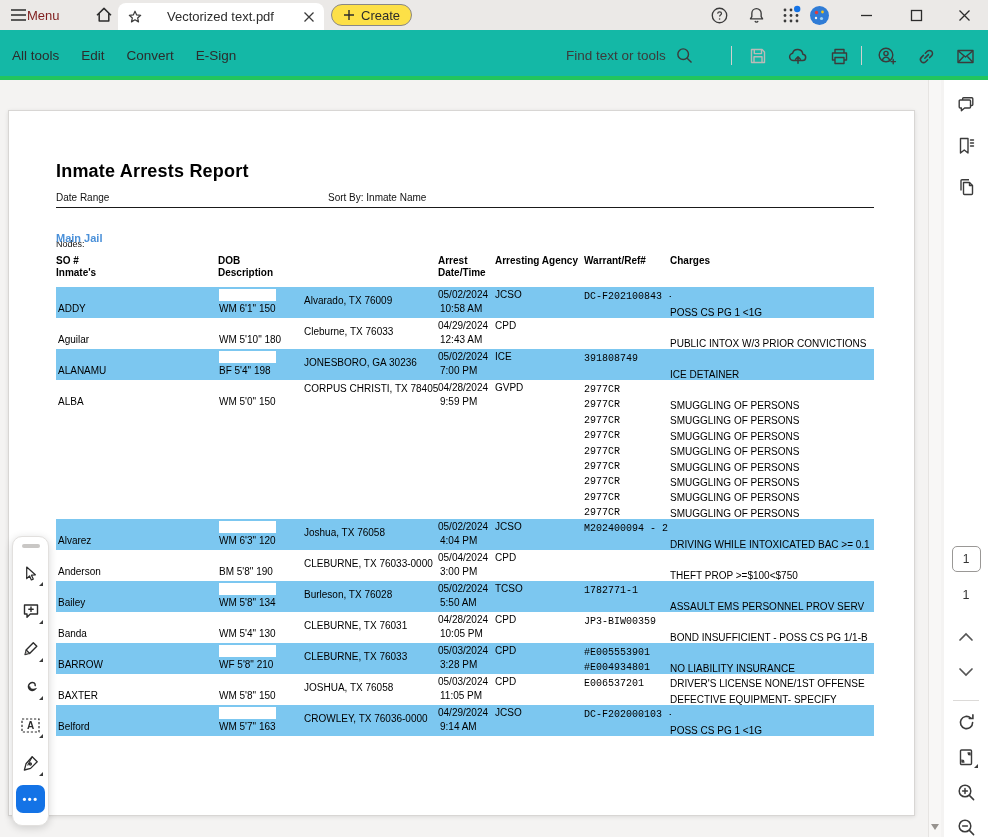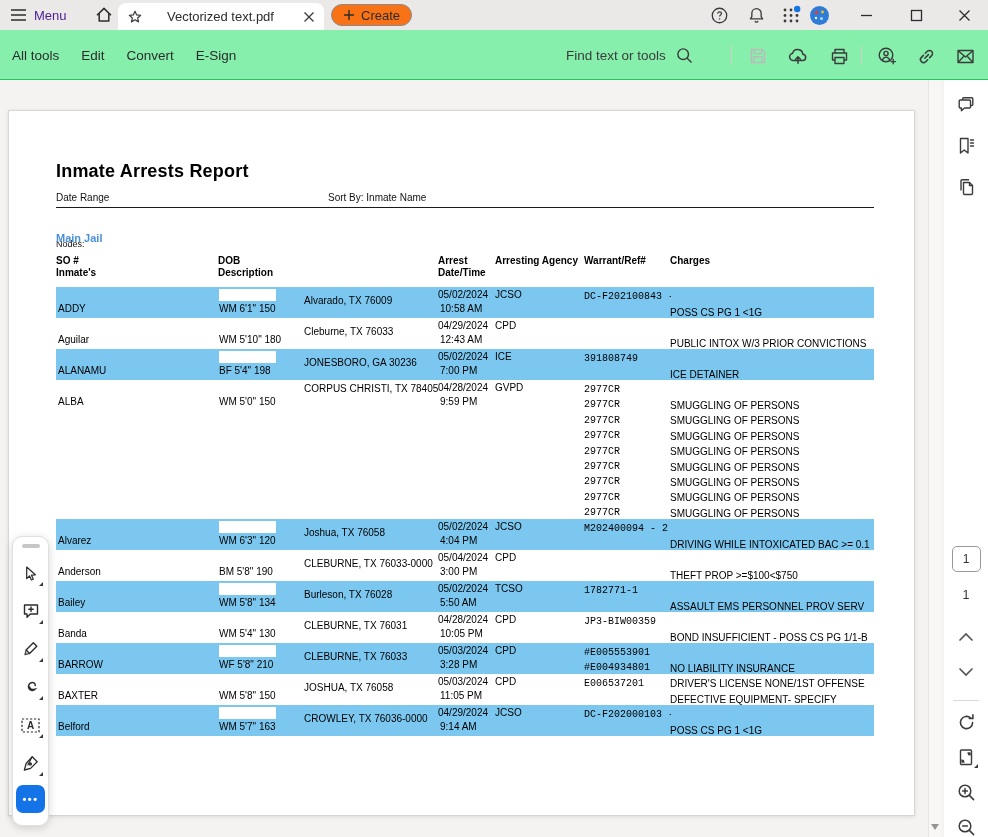--- a/index.html
+++ b/index.html
@@ -2,30 +2,30 @@
 <html style="--hl: #7cc7f0; --section-blue: #4a90d9; --accent: #1473e6;"><head>
 <meta charset="utf-8">
 <style>
   * { margin:0; padding:0; box-sizing:border-box; }
   html,body { width:988px; height:837px; overflow:hidden; }
   body { font-family:"Liberation Sans", sans-serif; }
   .app { position:relative; width:988px; height:837px; background:#f4f3f2; }
 
   
   .titlebar { position:absolute; top:0; left:0; right:0; height:30px; background:#ebe9e7; }
-  .menu-btn { position:absolute; left:10px; top:0; height:30px; display:flex; align-items:center; gap:7px; font-size:13px; color:#4c1d95; cursor:default; }
+  .menu-btn { position:absolute; left:10px; top:0; height:30px; display:flex; align-items:center; font-size:13px; color:#7f1d1d; cursor:default; }
   .home-btn { position:absolute; left:94px; top:5px; }
   .tab { position:absolute; left:118px; top:3px; width:206px; height:27px; background:#ffffff; border-radius:8px 8px 0 0; display:flex; align-items:center; padding:0 9px; gap:24px; }
   .tab-title { font-size:13px; color:#2c2c2c; flex:1; white-space:nowrap; overflow:hidden; }
-  .create-btn { position:absolute; left:331px; top:4px; height:22px; border:1px solid #8a8886; border-radius:11px; display:flex; align-items:center; gap:6px; padding:0 11px; font-size:13px; color:#2c2c2c; background:#f97316; }
+  .create-btn { position:absolute; left:331px; top:4px; height:22px; border:1px solid #8a8886; border-radius:11px; display:flex; align-items:center; gap:6px; padding:0 11px; font-size:13px; color:#2c2c2c; background:#fde047; }
   .tb-ico { position:absolute; top:5px; width:20px; height:20px; display:flex; align-items:center; justify-content:center; }
   .win-ctl { position:absolute; top:5px; width:22px; height:20px; display:flex; align-items:center; justify-content:center; }
 
   
-  .toolbar { position:absolute; top:30px; left:0; right:0; height:50px; background:#86efac; border-bottom:1px solid #22c55e; }
+  .toolbar { position:absolute; top:30px; left:0; right:0; height:50px; background:#14b8a6; border-bottom:4px solid #22c55e; }
   .tb-menus { position:absolute; left:12px; top:0; height:50px; display:flex; align-items:center; gap:22px; }
   .tb-menus span { font-size:13.5px; color:#2c2c2c; cursor:default; }
   .find-box { position:absolute; left:566px; top:0; height:50px; display:flex; align-items:center; gap:9px; font-size:13.5px; color:#3b3b3b; }
   .tb-act { position:absolute; top:15px; width:22px; height:22px; display:flex; align-items:center; justify-content:center; }
   .tb-div { position:absolute; top:16px; width:1px; height:19px; background:#d2d0ce; }
 
   
   .content { position:absolute; top:80px; left:0; right:0; bottom:0; background:#f4f3f2; }
 
   

